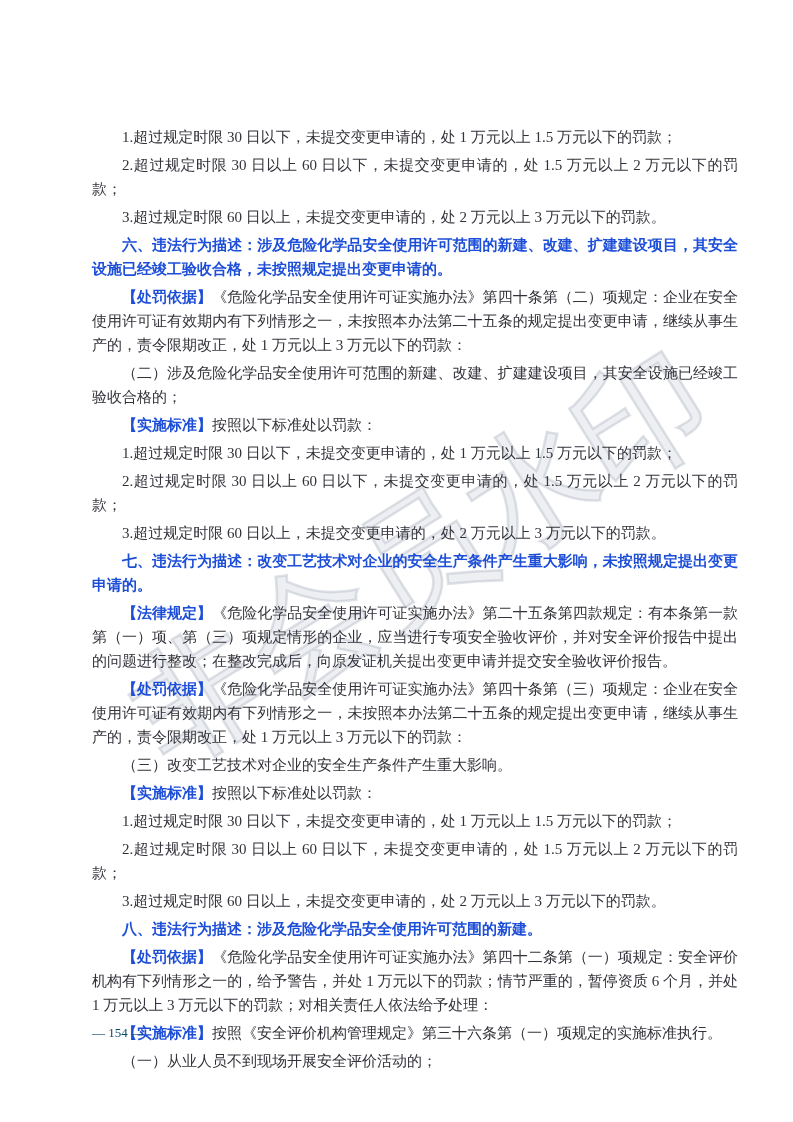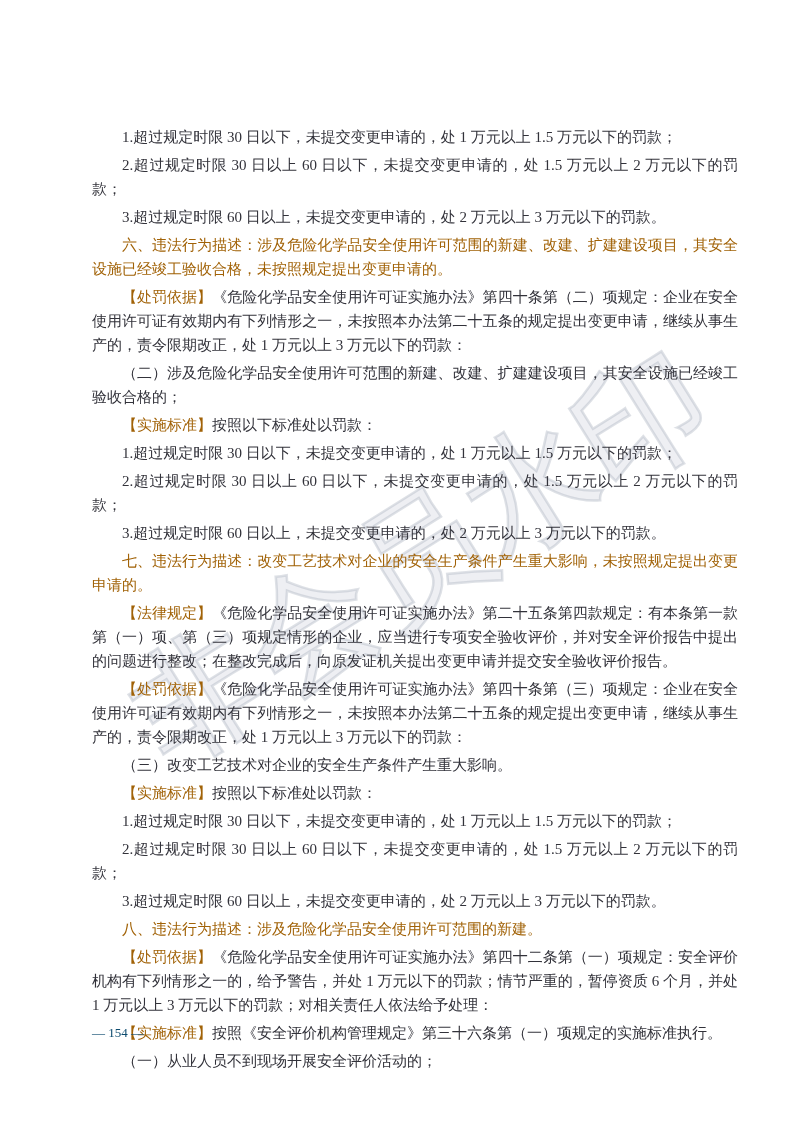--- a/index.html
+++ b/index.html
@@ -38,22 +38,22 @@
     font-size: 15px;
     line-height: 24px;
     text-align: justify;
     text-justify: inter-character;
     text-indent: 2em;
     color: #32323a;
     letter-spacing: 0;
   }
   .bold {
     font-family: "Liberation Sans", "DejaVu Sans", sans-serif;
-    font-weight: 400;
-    color: #a16207;
+    font-weight: 700;
+    color: #1d4ed8;
   }
   .regular { font-weight: 400; }
   .page-footer {
     position: absolute;
     left: 92px;
     top: 1021px;
     font-size: 13px;
     line-height: 24px;
     color: #0c4a6e;
     z-index: 1;

